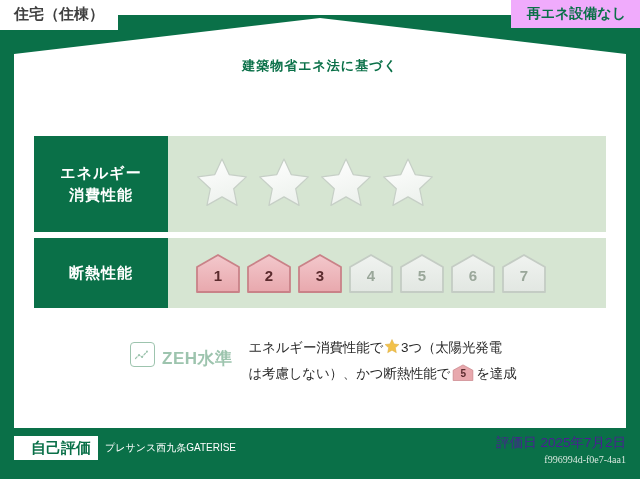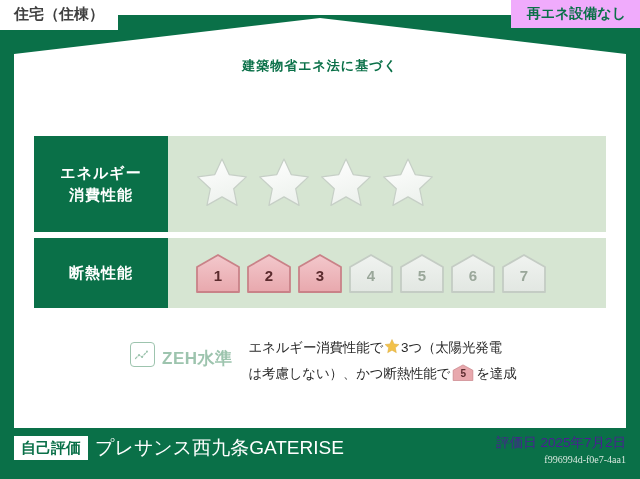--- a/index.html
+++ b/index.html
@@ -265,27 +265,27 @@
     top: 8px;
     display: flex;
     align-items: center;
     gap: 7px;
   }
   .self-eval-badge {
     background: #ffffff;
     color: #0a7048;
     font-size: 15px;
     font-weight: bold;
-    padding: 3px 7px 4px 7px;
+    padding: 3px 7px 4px 17px;
     line-height: 1.15;
     white-space: nowrap;
   }
   .building-name {
     color: #ffffff;
-    font-size: 19px;
+    font-size: 10px;
     line-height: 1.2;
     white-space: nowrap;
   }
   .footer-right {
     position: absolute;
     right: 14px;
     top: 6px;
     text-align: center;
   }
   .eval-date {

